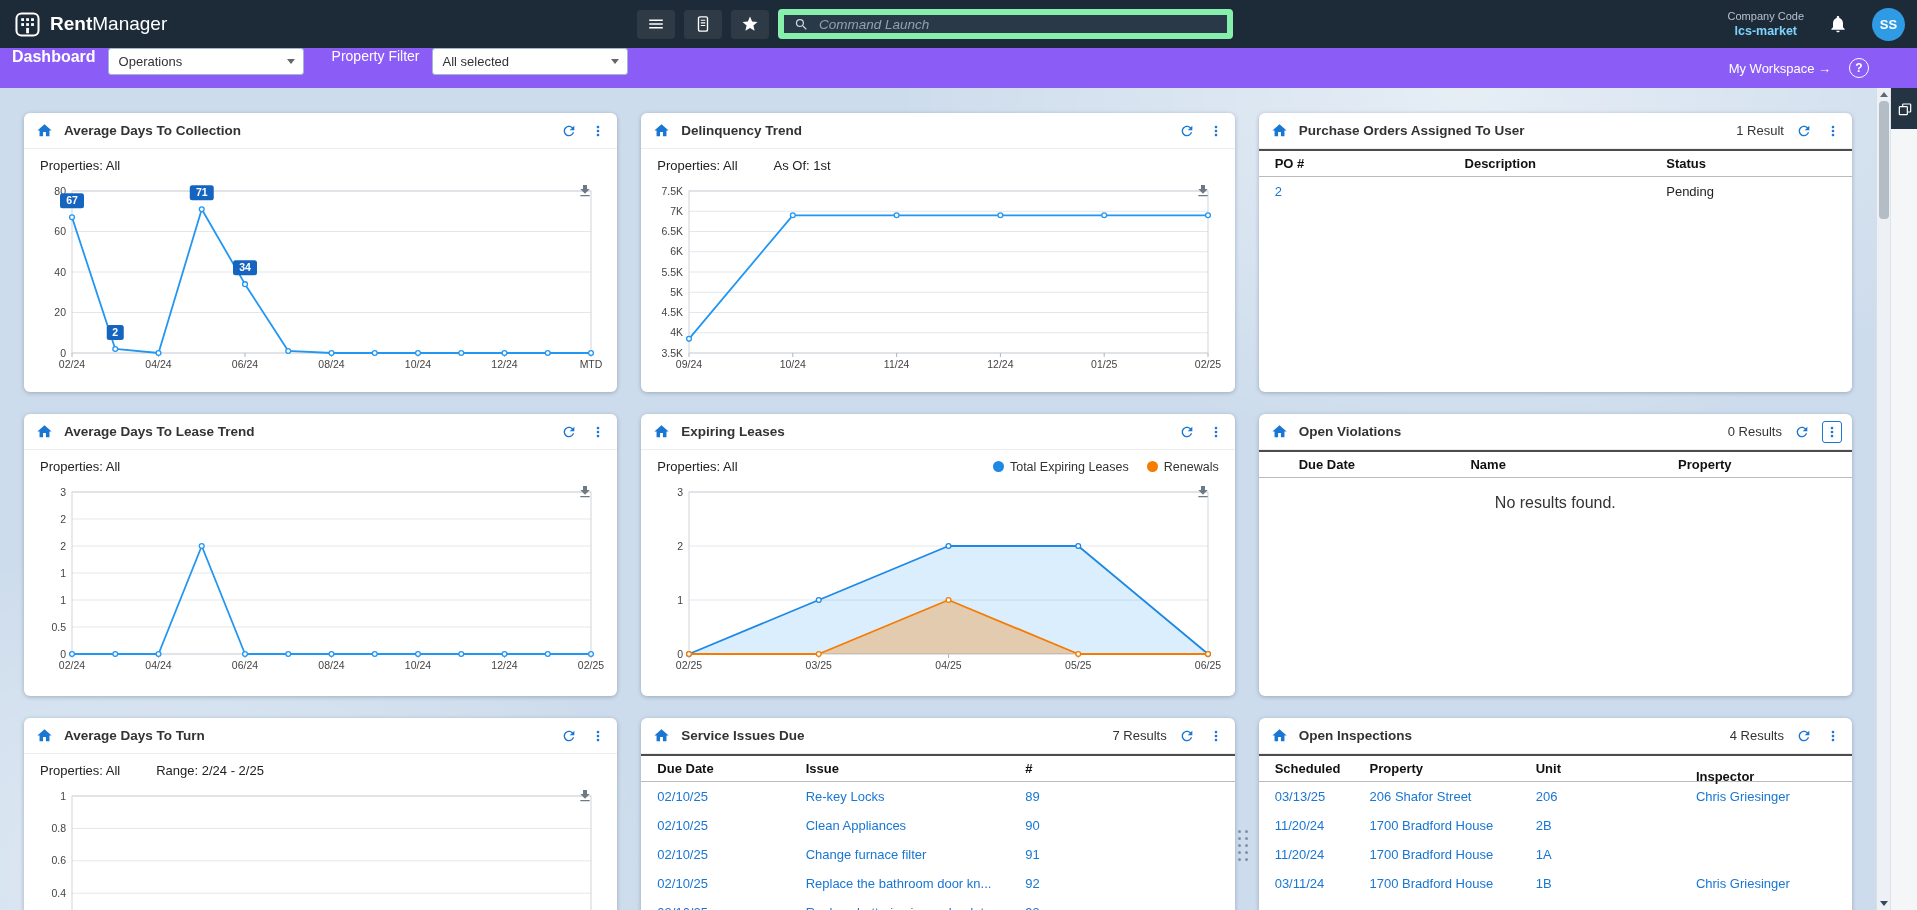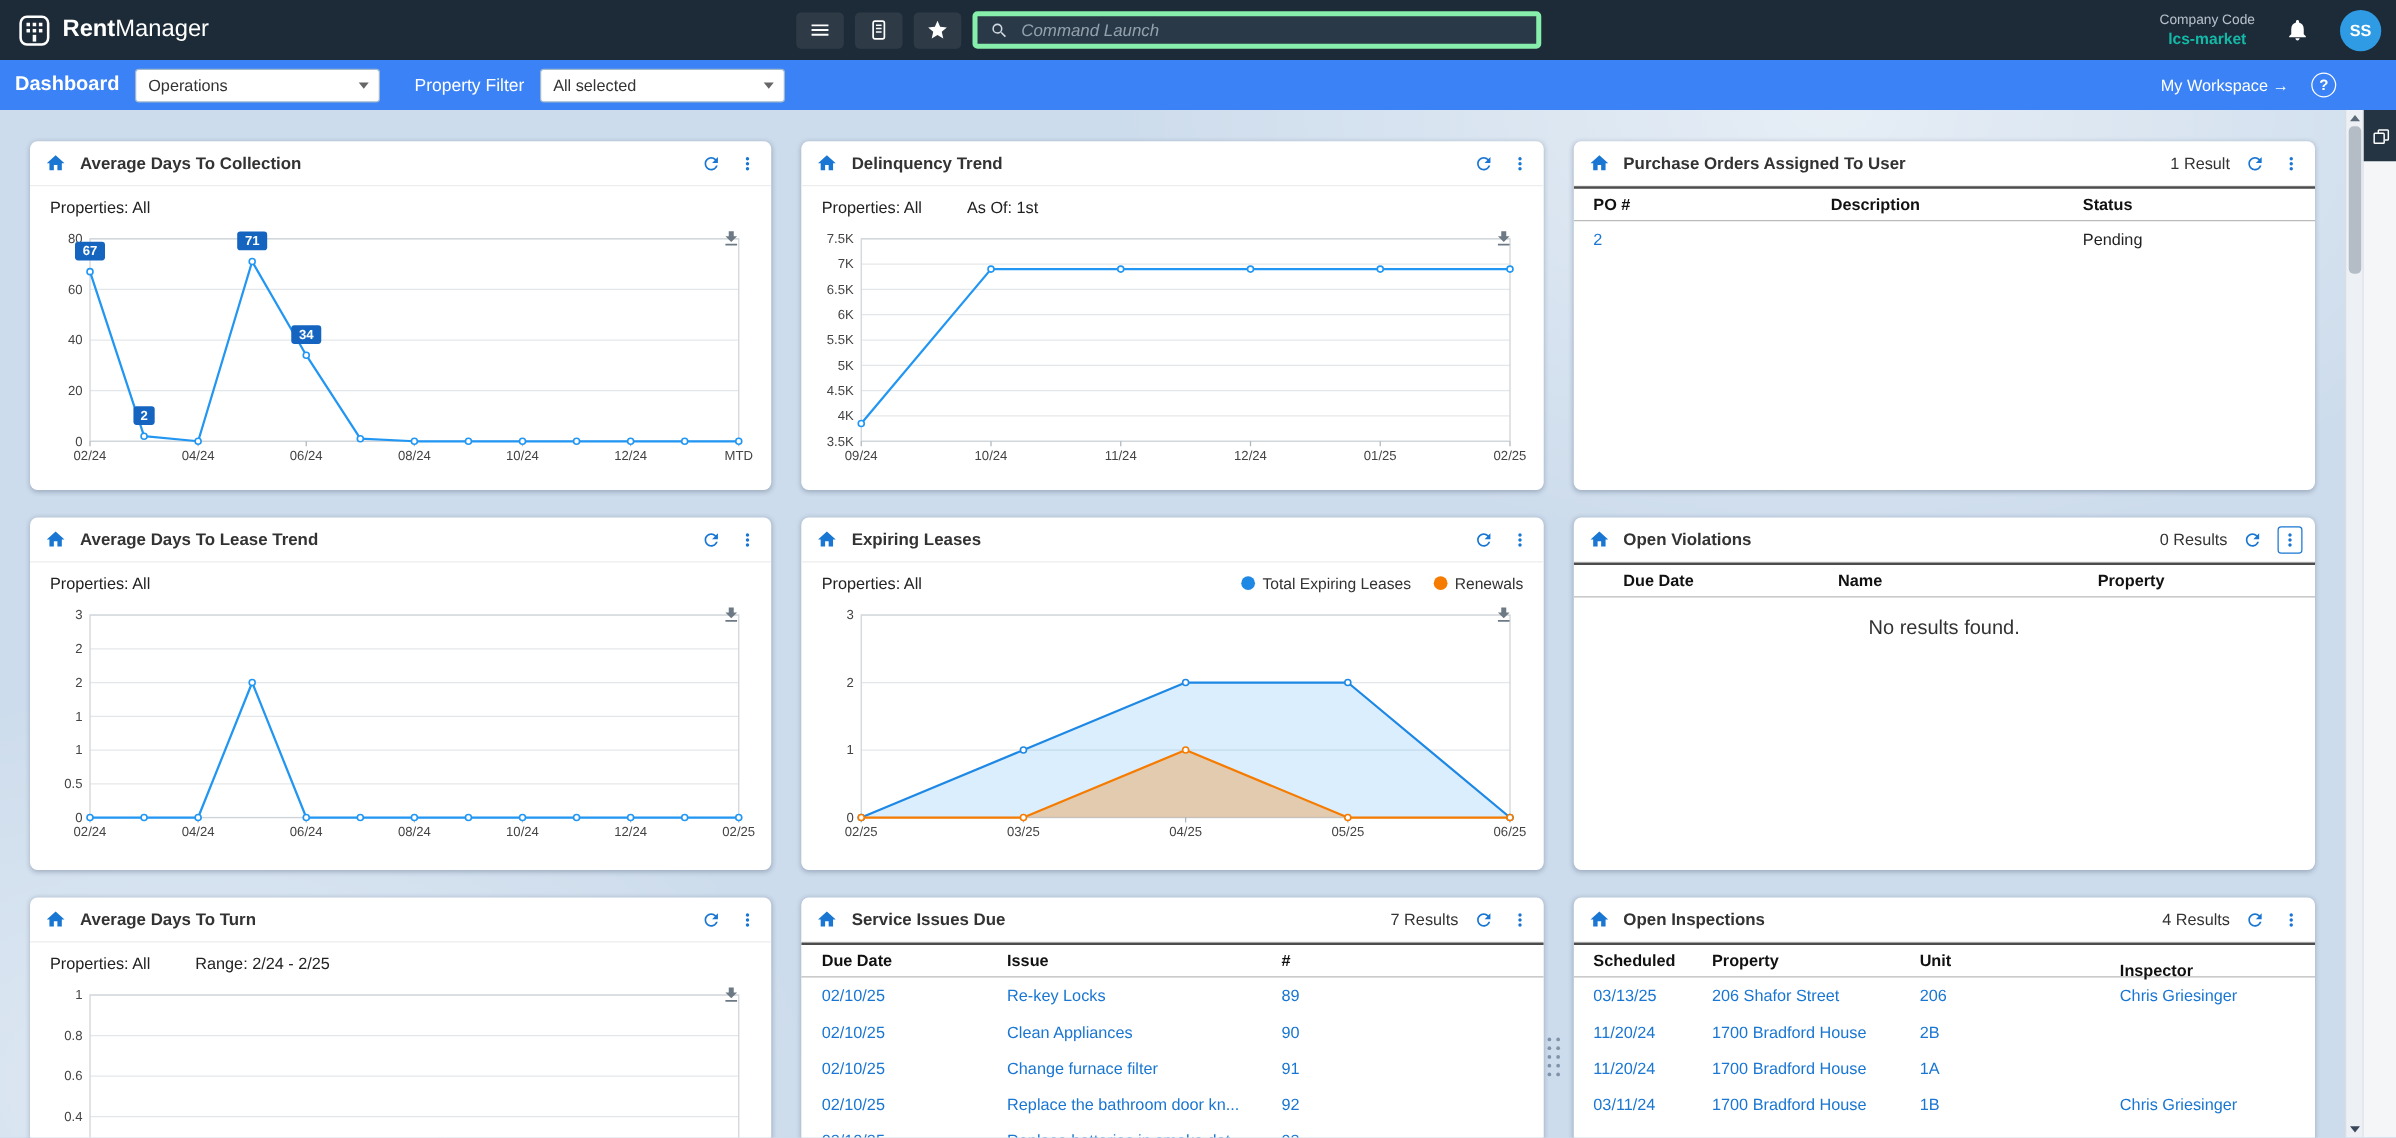--- a/index.html
+++ b/index.html
@@ -11,37 +11,37 @@
   .topbar { position:absolute; top:0; left:0; width:100%; height:48px; background:#1d2b38;
     display:flex; align-items:center; z-index:6; }
   .brand { display:flex; align-items:center; gap:9px; padding-left:14px; color:#fff; cursor:pointer; }
   .brand .ic { width:27px; height:27px; }
   .brand-text { font-size:19px; color:#fff; }
   .brand-text b { font-weight:bold; }
   .topbar-center { position:absolute; left:637px; top:0; height:48px; display:flex; align-items:center; gap:9px; }
   .tb-btn { width:38px; height:29px; background:rgba(255,255,255,.08); border-radius:4px;
     display:flex; align-items:center; justify-content:center; color:#fff; cursor:pointer; }
   .tb-btn .ic { width:18px; height:18px; }
-  .cmd { width:455px; height:30px; background:#2a3947; border:4px solid #86efac; border-radius:4px;
+  .cmd { width:455px; height:30px; background:#2a3947; border:6px solid #86efac; border-radius:4px;
     display:flex; align-items:center; padding:0 10px; gap:8px; }
   .cmd .ic { width:15px; height:15px; color:#cfd8e0; flex:none; }
   .cmd input { flex:1; background:transparent; border:none; outline:none; color:#e6ecf1;
     font-style:italic; font-size:13.5px; font-family:inherit; }
   .cmd input::placeholder { color:#93a1ad; font-style:italic; }
   .topbar-right { position:absolute; right:12px; top:0; height:48px; display:flex; align-items:center; gap:24px; }
   .company { text-align:center; }
   .company .lbl { display:block; font-size:11px; color:#b7c1cb; }
-  .company .val { display:block; font-size:12.5px; font-weight:bold; color:#14b8a6; margin-top:2px; }
+  .company .val { display:block; font-size:12.5px; font-weight:bold; color:#7dd3fc; margin-top:2px; }
   .bell { width:20px; height:20px; color:#fff; cursor:pointer; }
   .avatar { width:33px; height:33px; border-radius:50%; background:#2e9be4; color:#fff;
     font-size:13px; font-weight:bold; display:flex; align-items:center; justify-content:center; cursor:pointer; }
 
   
-  .bluebar { position:absolute; top:48px; left:0; width:100%; height:40px; background:#3b82f6;
-    display:flex; align-items:center; color:#fff; z-index:5; }
+  .bluebar { position:absolute; top:48px; left:0; width:100%; height:40px; background:#8b5cf6;
+    display:flex; color:#fff; z-index:5; }
   .dash { font-size:16px; font-weight:bold; margin-left:12px; }
   .select { background:#fff; color:#333; height:27px; width:196px; border-radius:3px;
     display:flex; align-items:center; justify-content:space-between; padding:0 8px 0 10px;
     font-size:13px; margin-left:12px; cursor:pointer; border:1px solid #9fb8cd; }
   .caret { width:0; height:0; border-left:4px solid transparent; border-right:4px solid transparent;
     border-top:5px solid #666; }
   .pf-label { font-size:14px; margin-left:28px; }
   .bluebar-right { margin-left:auto; display:flex; align-items:center; gap:18px; margin-right:48px; }
   .workspace { font-size:13px; cursor:pointer; }
   .help { width:20px; height:20px; border:1.5px solid #fff; border-radius:50%; font-size:12px; font-weight:bold;

